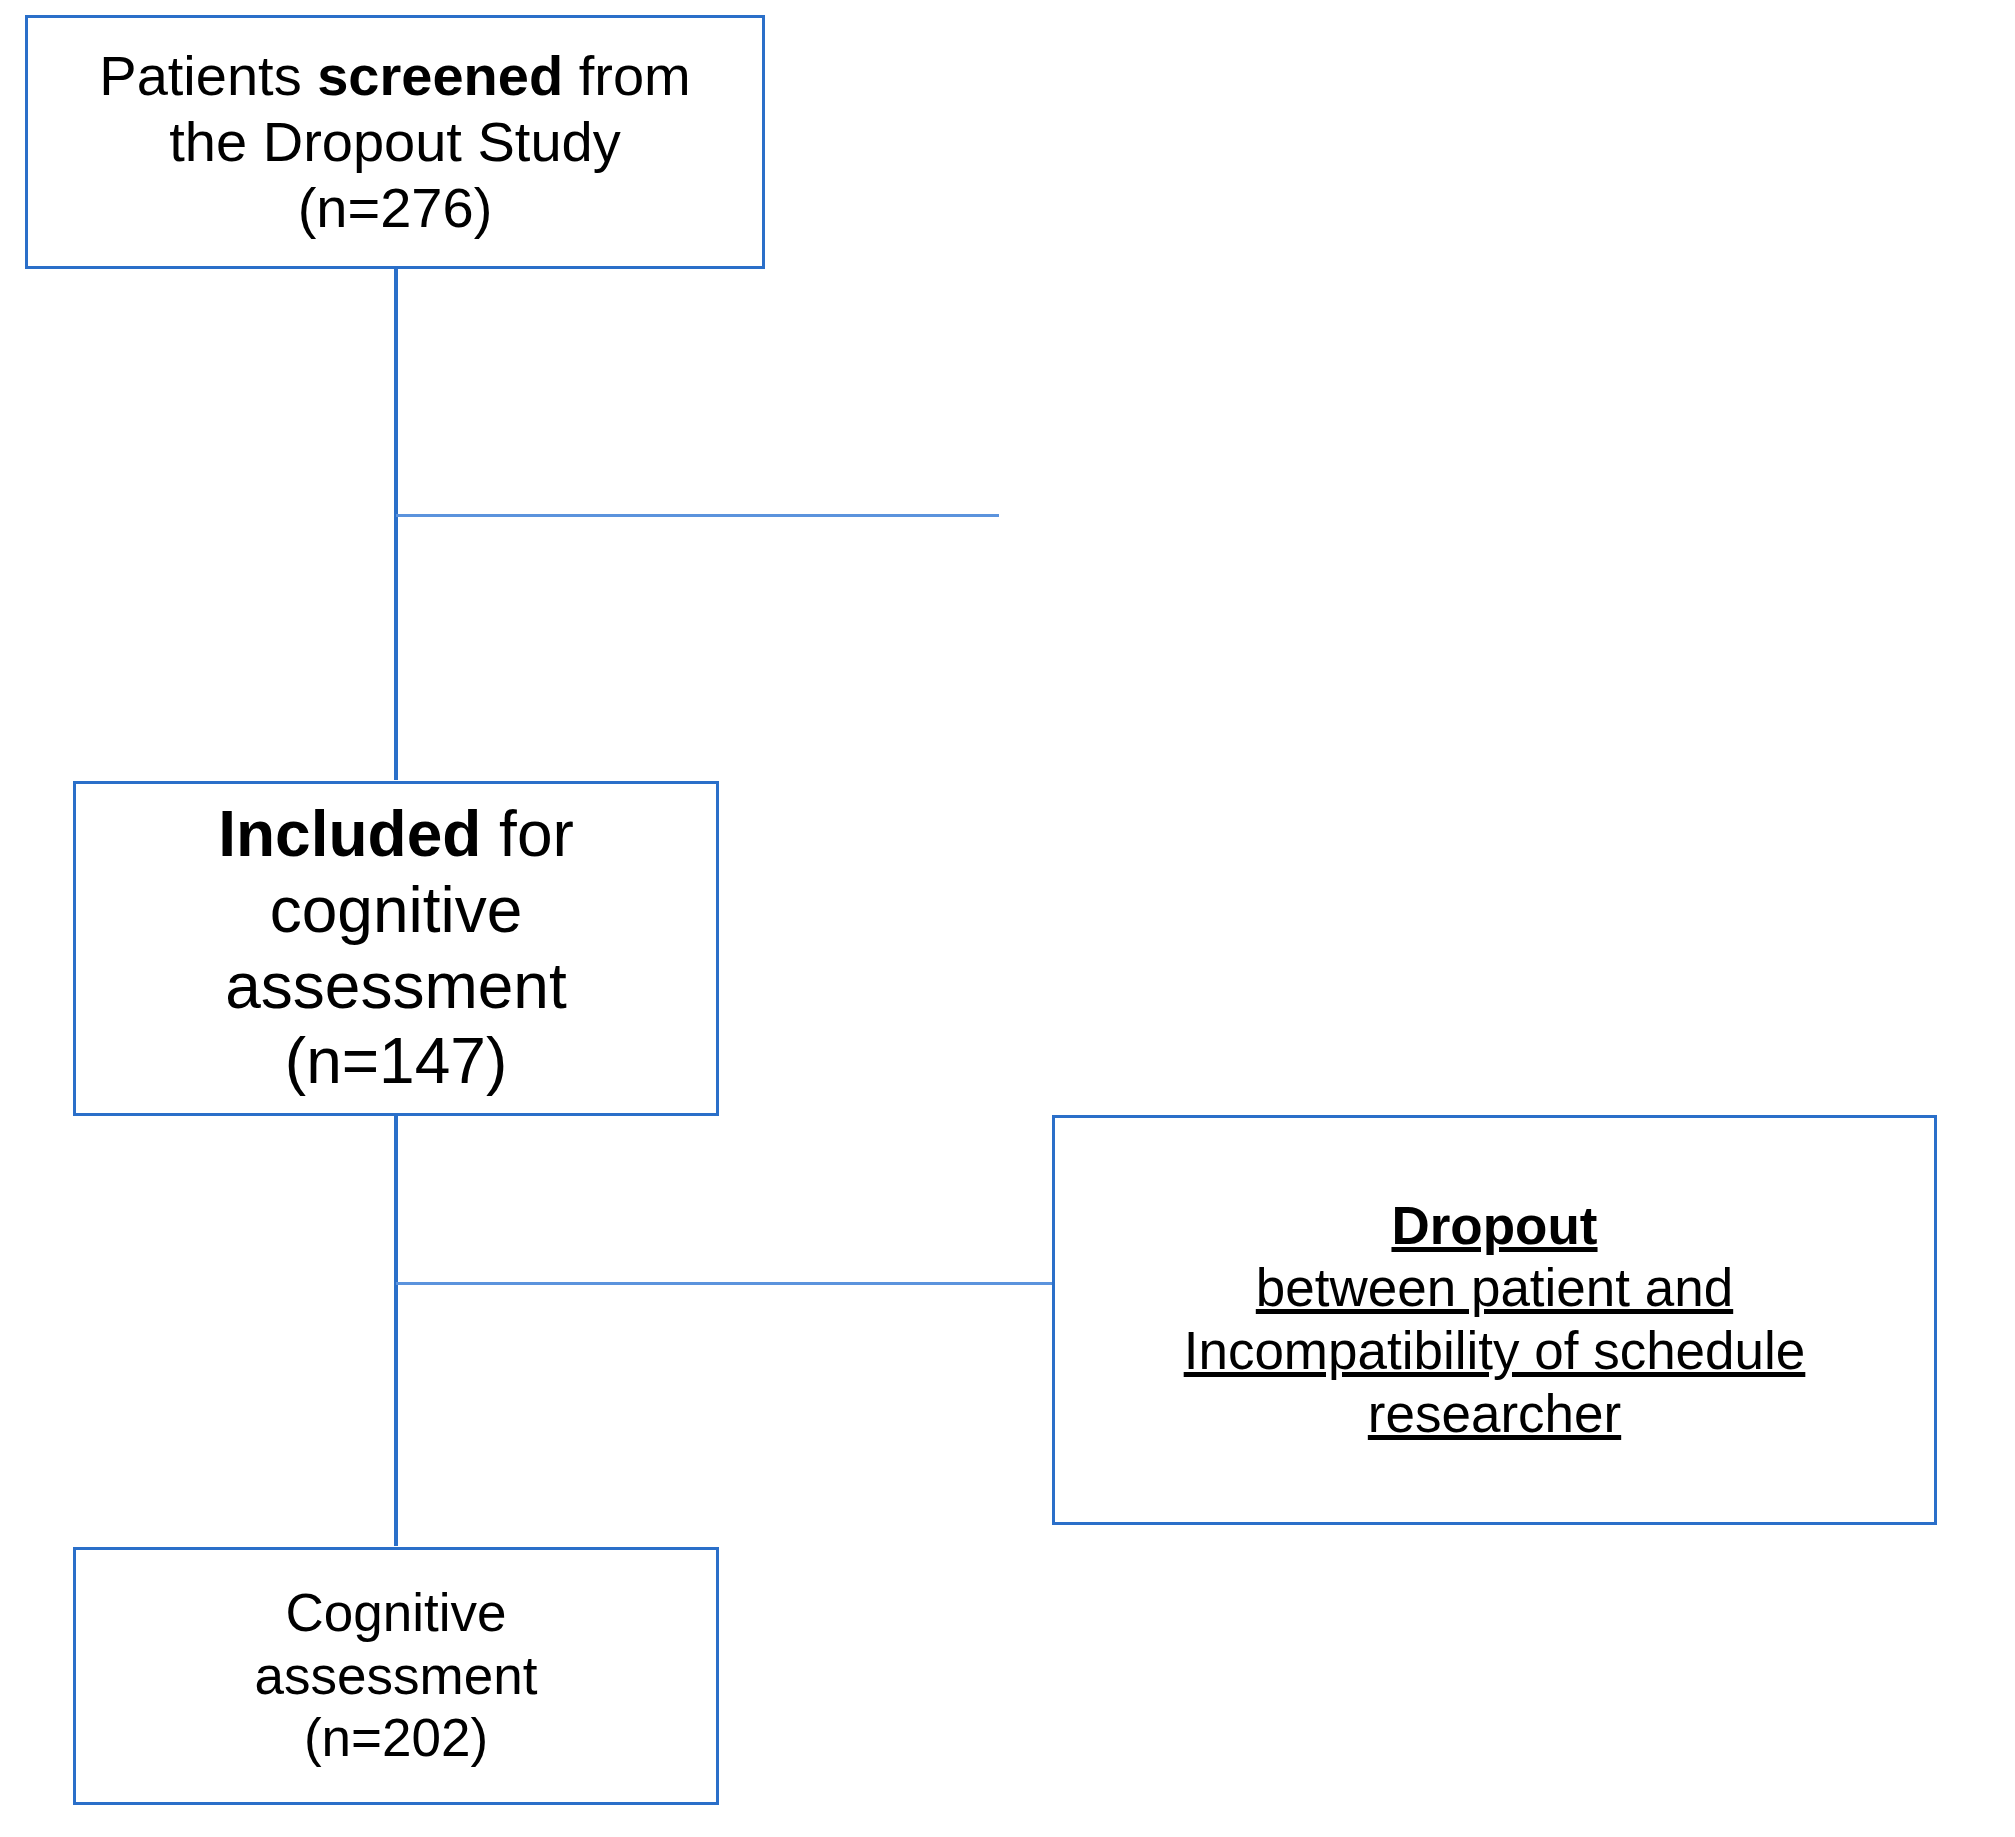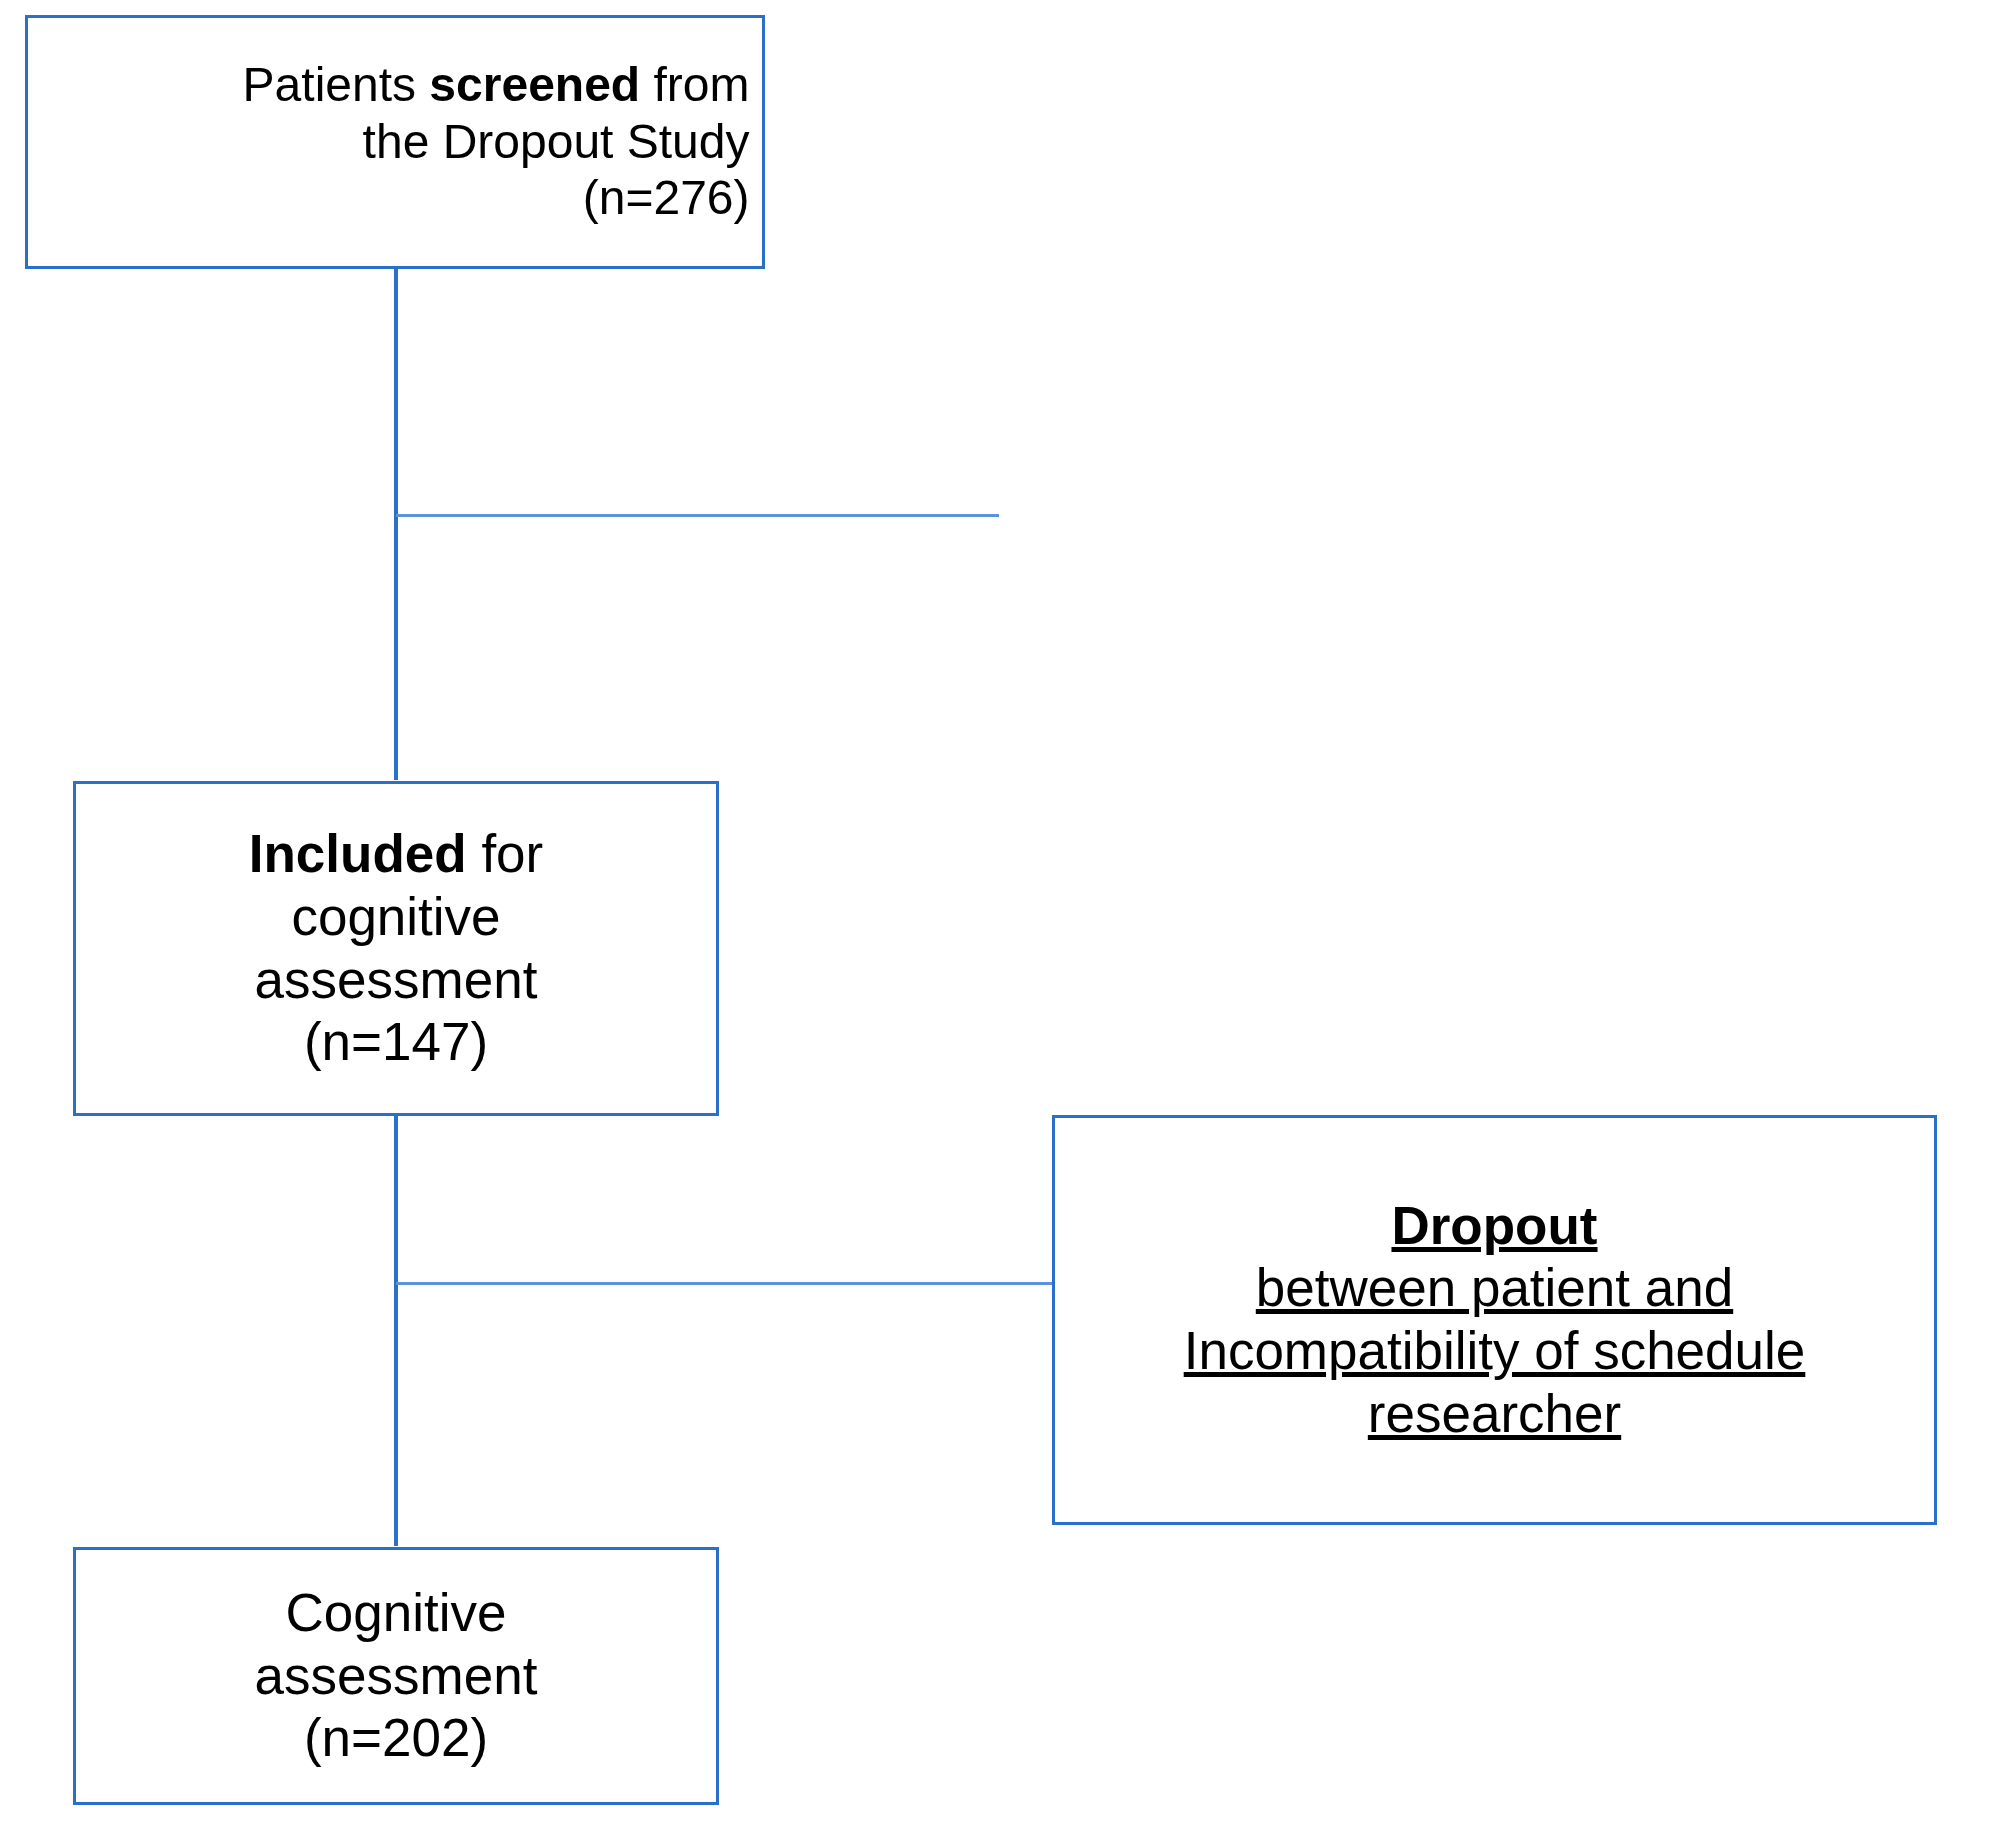--- a/index.html
+++ b/index.html
@@ -37,23 +37,23 @@
   .node .line {
     display: block;
     width: 100%;
     white-space: nowrap;
   }
   .node b {
     font-weight: bold;
   }
 
   
-  #node-screened  { left: 25px;   top: 15px;   width: 740px; height: 254px;  font-size: 48px; text-align: right; }
+  #node-screened  { left: 25px;   top: 15px;   width: 740px; height: 254px;  font-size: 56px; }
   #node-excluded  { left: 997px; top: 302px;  width: 996px; height: 486px;  font-size: 53px; }
-  #node-included  { left: 73px;  top: 781px; width: 646px;  height: 335px;  font-size: 53px; }
+  #node-included  { left: 73px;  top: 781px; width: 646px;  height: 335px;  font-size: 64px; }
   #node-dropout   { left: 1052px; top: 1115px; width: 885px; height: 410px;  font-size: 53px; text-decoration: underline; }
   #node-cognitive { left: 73px;  top: 1547px; width: 646px;  height: 258px;  font-size: 53px; }
 
   
   .conn {
     position: absolute;
     background: #2a6fc9;
   }
   .conn.v { width: 3.5px; }
   .conn.h { height: 2.8px; background: #5b93dd; }

